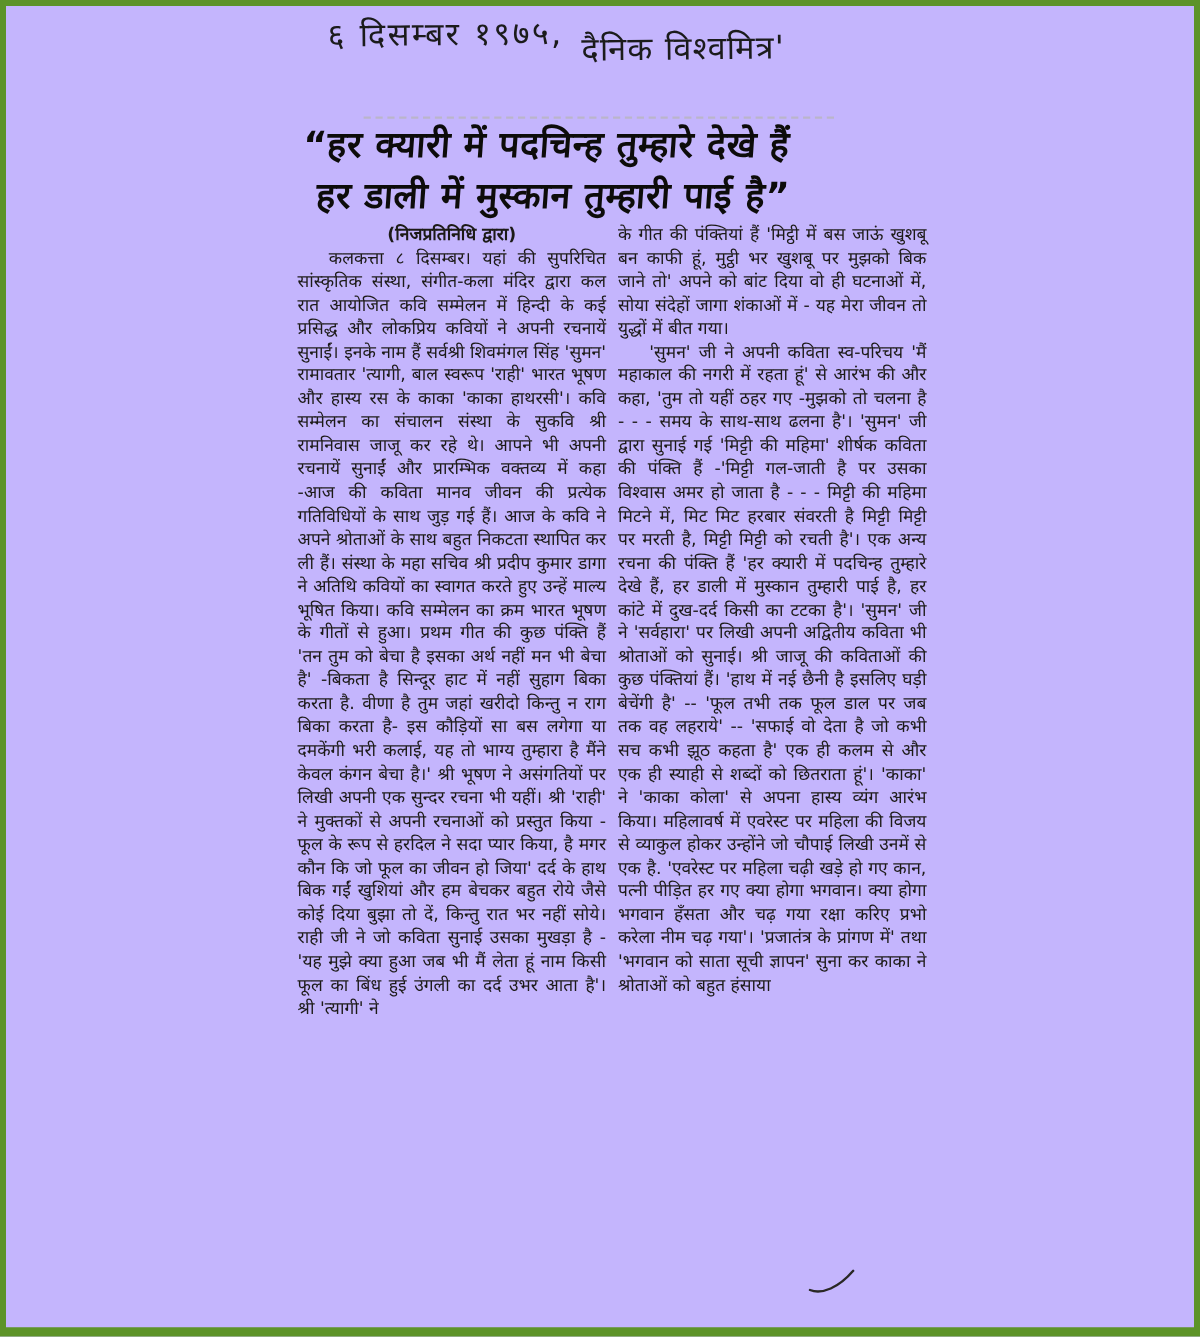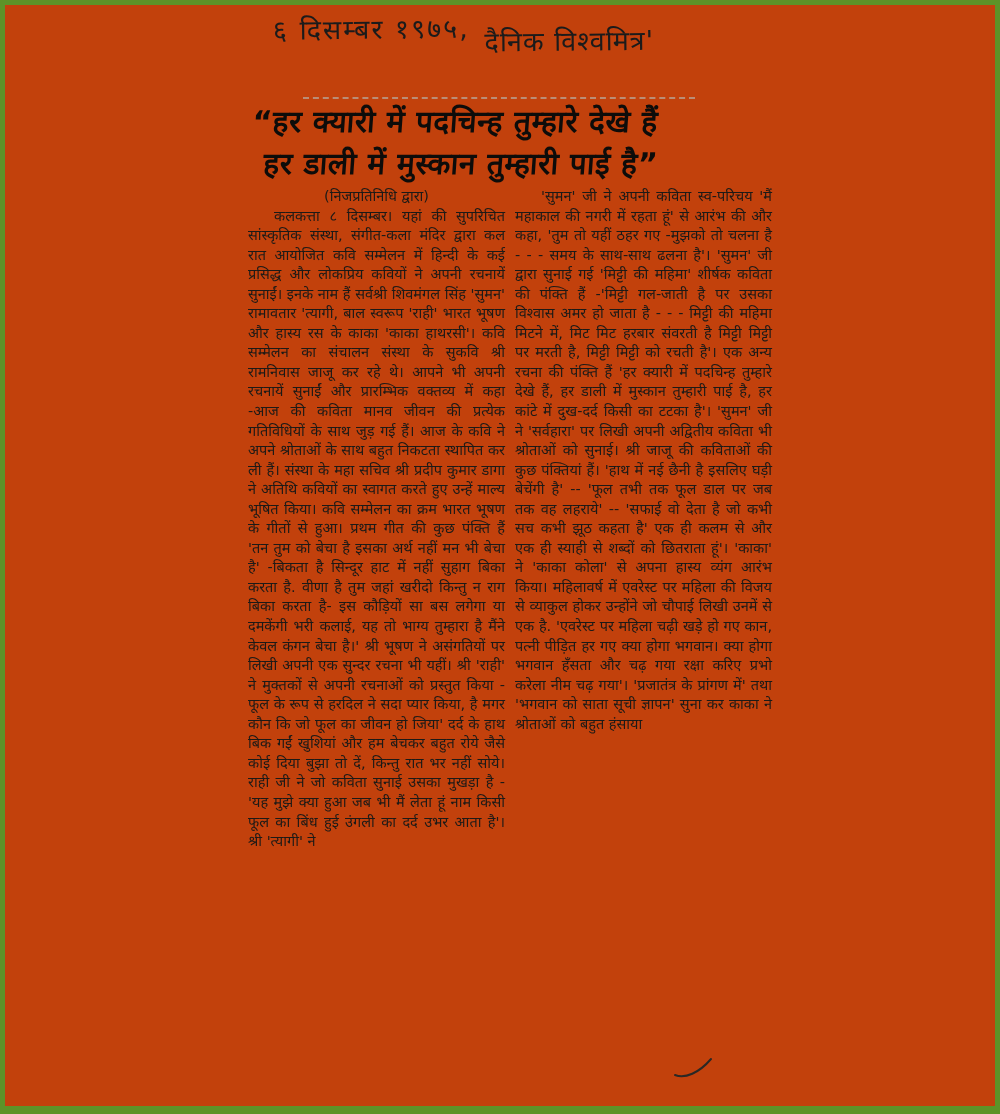--- a/index.html
+++ b/index.html
@@ -9,21 +9,21 @@
     font-family: "DejaVu Sans", sans-serif;
     color: #161412;
     overflow: hidden;
   }
   .frame {
     position: relative;
     width: 990px; height: 1101px;
     border-style: solid;
     border-color: #5d9328;
     border-width: 5px 5px 8px 5px;
-    background: #c2410c;
+    background: #c4b5fd;
     box-sizing: content-box;
   }
   
   .handwriting {
     position: absolute;
     left: 268px; top: 8px;
     width: 520px;
     font-size: 27px;
     line-height: 30px;
     color: #1b1b1b;
@@ -60,21 +60,21 @@
   }
   .col {
     width: 257px;
     font-size: 14.5px;
     line-height: 19.55px;
     text-align: justify;
     color: #1c1a17;
   }
   .byline {
     text-align: center;
-    font-weight: 400;
+    font-weight: 700;
     margin: 0 0 1px 0;
   }
   .col p { margin: 0; }
   .indent { text-indent: 26px; }
   .hand-underline {
     text-decoration-color: #2a2825;
     text-underline-offset: 2px;
   }
   .pen-mark {
     position: absolute;
@@ -99,20 +99,21 @@
     <div class="hl1">“हर क्यारी में पदचिन्ह तुम्हारे  देखे हैं</div>
     <div class="hl2">हर डाली में मुस्कान तुम्हारी पाई है”</div>
   </div>
 
   <div class="article">
     <div class="col">
       <p class="byline">(निजप्रतिनिधि द्वारा)</p>
       <p class="indent"><span>कलकत्ता ८ दिसम्बर। यहां की सुपरिचित सांस्कृतिक संस्था, संगीत-कला मंदिर द्वारा कल रात आयोजित कवि सम्मेलन में हिन्दी के कई प्रसिद्ध और लोकप्रिय कवियों ने अपनी रचनायें सुनाईं। इनके नाम हैं सर्वश्री शिवमंगल सिंह 'सुमन' रामावतार 'त्यागी, बाल स्वरूप 'राही' भारत भूषण और हास्य रस के काका 'काका हाथरसी'। </span><span class="hand-underline">कवि सम्मेलन का संचालन संस्था के सुकवि श्री रामनिवास जाजू कर रहे थे। आपने भी अपनी रचनायें सुनाईं और प्रारम्भिक वक्तव्य में कहा -आज की कविता मानव जीवन की प्रत्येक गतिविधियों के साथ जुड़ गई हैं। आज के कवि ने अपने श्रोताओं के साथ बहुत निकटता स्थापित कर ली हैं।</span><span> संस्था के महा सचिव श्री प्रदीप कुमार डागा ने अतिथि कवियों का स्वागत करते हुए उन्हें माल्य भूषित किया। कवि सम्मेलन का क्रम भारत भूषण के गीतों से हुआ। प्रथम गीत की कुछ पंक्ति हैं 'तन तुम को बेचा है इसका अर्थ नहीं मन भी बेचा है' -बिकता है सिन्दूर हाट में नहीं सुहाग बिका करता है. वीणा है तुम जहां खरीदो किन्तु न राग बिका करता है- इस कौड़ियों सा बस लगेगा या दमकेंगी भरी कलाई, यह तो भाग्य तुम्हारा है मैंने केवल कंगन बेचा है।' श्री भूषण ने असंगतियों पर लिखी अपनी एक सुन्दर रचना भी यहीं। श्री 'राही' ने मुक्तकों से अपनी रचनाओं को प्रस्तुत किया - फूल के रूप से हरदिल ने सदा प्यार किया, है मगर कौन कि जो फूल का जीवन हो जिया' दर्द के हाथ बिक गईं खुशियां और हम बेचकर बहुत रोये जैसे कोई दिया बुझा तो दें, किन्तु रात भर नहीं सोये। राही जी ने जो कविता सुनाई उसका मुखड़ा है - 'यह मुझे क्या हुआ जब भी मैं लेता हूं नाम किसी फूल का बिंध हुई उंगली का दर्द उभर आता है'। श्री 'त्यागी' ने</span></p>
     </div>
     <div class="col">
+      <p>के गीत की पंक्तियां हैं 'मिट्ठी में बस जाऊं खुशबू बन काफी हूं, मुट्ठी भर खुशबू पर मुझको बिक जाने तो' अपने को बांट दिया वो ही घटनाओं में, सोया संदेहों जागा शंकाओं में - यह मेरा जीवन तो युद्धों में बीत गया।</p>
       <p class="indent">'सुमन' जी ने अपनी कविता स्व-परिचय 'मैं महाकाल की नगरी में रहता हूं' से आरंभ की और कहा, 'तुम तो यहीं ठहर गए -मुझको तो चलना है - - - समय के साथ-साथ ढलना है'। 'सुमन' जी द्वारा सुनाई गई 'मिट्टी की महिमा' शीर्षक कविता की पंक्ति हैं -'मिट्टी गल-जाती है पर उसका विश्वास अमर हो जाता है - - - मिट्टी की महिमा मिटने में, मिट मिट हरबार संवरती है मिट्टी मिट्टी पर मरती है, मिट्टी मिट्टी को रचती है'। एक अन्य रचना की पंक्ति हैं 'हर क्यारी में पदचिन्ह तुम्हारे देखे हैं, हर डाली में मुस्कान तुम्हारी पाई है, हर कांटे में दुख-दर्द किसी का टटका है'। 'सुमन' जी ने 'सर्वहारा' पर लिखी अपनी अद्वितीय कविता भी श्रोताओं को सुनाई। श्री जाजू की कविताओं की कुछ पंक्तियां हैं। 'हाथ में नई छैनी है इसलिए घड़ी बेचेंगी है' -- 'फूल तभी तक फूल डाल पर जब तक वह लहराये' -- 'सफाई वो देता है जो कभी सच कभी झूठ कहता है' एक ही कलम से और एक ही स्याही से शब्दों को छितराता हूं'। 'काका' ने 'काका कोला' से अपना हास्य व्यंग आरंभ किया। महिलावर्ष में एवरेस्ट पर महिला की विजय से व्याकुल होकर उन्होंने जो चौपाई लिखी उनमें से एक है. 'एवरेस्ट पर महिला चढ़ी खड़े हो गए कान, पत्नी पीड़ित हर गए क्या होगा भगवान। क्या होगा भगवान हँसता और चढ़ गया रक्षा करिए प्रभो करेला नीम चढ़ गया'। 'प्रजातंत्र के प्रांगण में' तथा 'भगवान को साता सूची ज्ञापन' सुना कर काका ने श्रोताओं को बहुत हंसाया</p>
     </div>
   </div>
 
   <div class="pen-mark">
     <svg width="40" height="26" viewBox="0 0 40 26" xmlns="http://www.w3.org/2000/svg">
       <path d="M2 20 C 12 24, 26 18, 38 4" stroke="#2a2825" stroke-width="2" fill="none" stroke-linecap="round"></path>
     </svg>
   </div>
 

